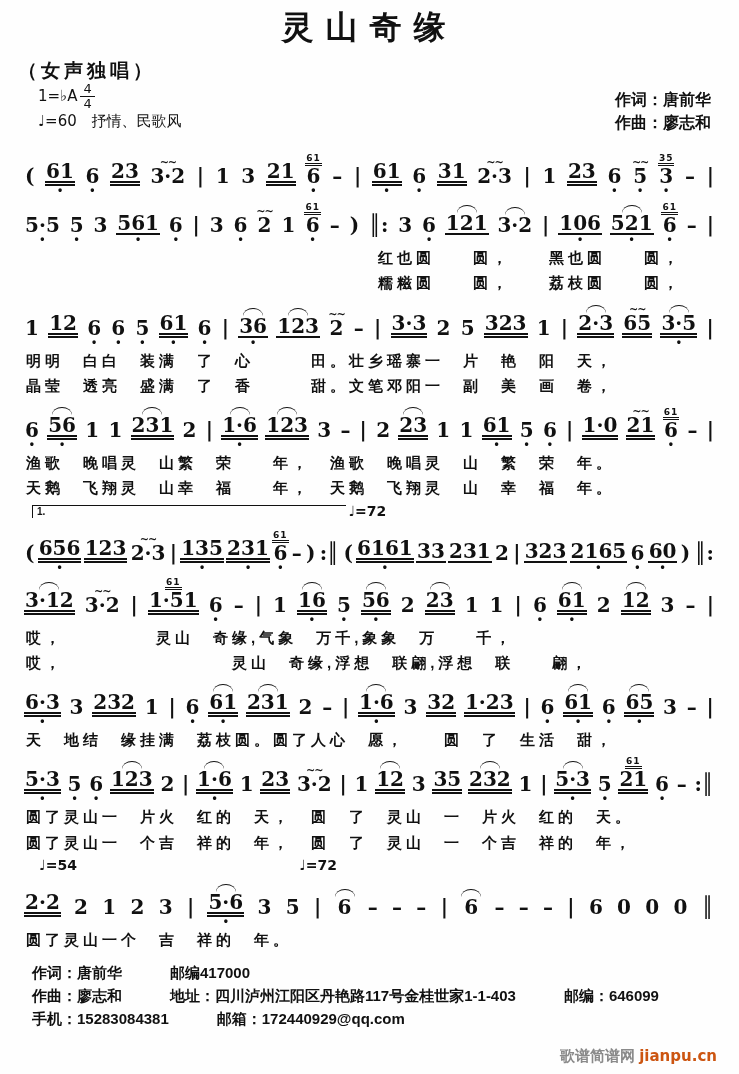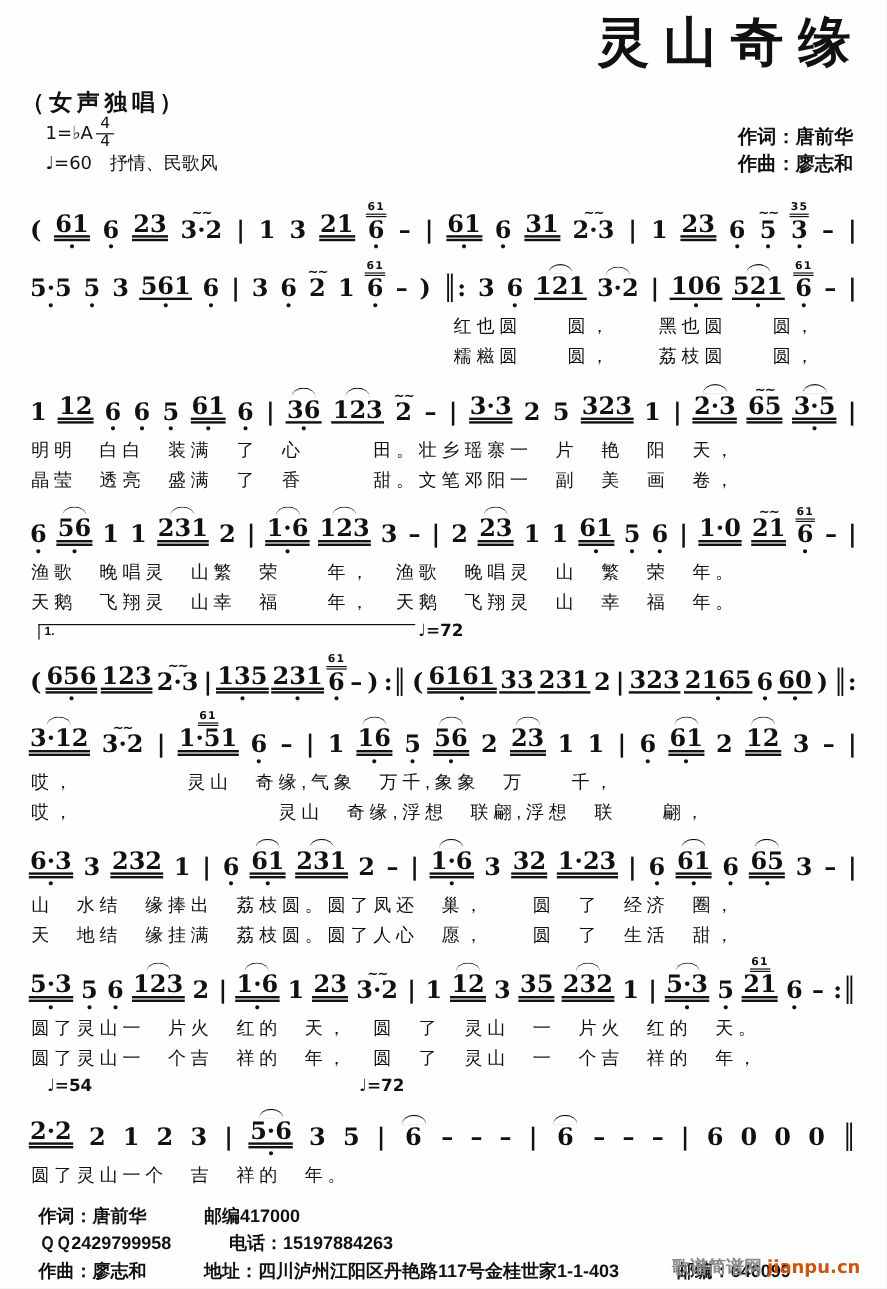--- a/index.html
+++ b/index.html
@@ -1,21 +1,21 @@
 <!DOCTYPE html>
 <html><head>
 <meta charset="utf-8">
 <style>
   html,body{margin:0;padding:0;background:#e8e8e8;}
   .page{width:739px;height:1074px;background:#fefefe;color:#111;margin:0 auto;
         font-family:"Liberation Sans",sans-serif;position:relative;overflow:hidden;
         box-sizing:border-box;padding:4px 18px 0 18px;}
   
-  .title{text-align:right;font-family:"DejaVu Serif","Liberation Serif",serif;
-         font-weight:bold;font-size:44px;letter-spacing:12px;margin-top:2px;}
+  .title{text-align:center;font-family:"DejaVu Serif","Liberation Serif",serif;
+         font-weight:bold;font-size:32px;letter-spacing:12px;margin-top:2px;}
   .subtitle{text-align:left;font-weight:bold;font-size:19px;letter-spacing:4px;margin-top:8px;}
   .meta{position:relative;height:54px;margin-top:4px;}
   .keyblock{position:absolute;left:20px;top:-6px;font-family:"DejaVu Sans",sans-serif;
             font-weight:normal;font-size:15px;}
   .keyline{display:flex;align-items:center;}
   .frac{display:inline-flex;flex-direction:column;align-items:center;margin-left:3px;
         font-size:13px;line-height:1.05;}
   .frac i{font-style:normal;padding:0 3px;}
   .frac i:first-child{border-bottom:1.5px solid #111;}
   .tempoline{margin-top:2px;}
@@ -29,21 +29,21 @@
   .tok{display:inline-flex;flex-direction:column;align-items:center;line-height:1;}
   .ab{height:15px;display:flex;align-items:flex-end;justify-content:center;
       font-size:10px;font-weight:bold;font-family:"DejaVu Sans",sans-serif;}
   .gr{font-size:9px;border-bottom:3px double #111;padding:0 1px;letter-spacing:1px;}
   .trl{font-size:11px;letter-spacing:-1px;transform:translateY(2px);}
   .arc{width:20px;height:7px;border-top:1.6px solid #111;border-radius:50% 50% 0 0/100% 100% 0 0;}
   .nt{font-size:20px;font-weight:bold;font-family:"DejaVu Serif","DejaVu Sans",serif;padding:0 1px;}
   .nt.u1{border-bottom:2px solid #111;}
   .nt.u2{border-bottom:5px double #111;}
   .bl{height:10px;font-size:12px;line-height:8px;font-weight:bold;}
-  .lyr{font-weight:normal;font-size:15px;letter-spacing:4px;white-space:pre;
+  .lyr{font-weight:bold;font-size:15px;letter-spacing:4px;white-space:pre;
        padding:1px 8px;line-height:1.55;}
   .anno{position:absolute;top:0;font-weight:bold;font-size:14px;
         font-family:"DejaVu Sans",sans-serif;}
   .volta{position:absolute;top:2px;height:12px;border-top:1.6px solid #111;
          border-left:1.6px solid #111;font-size:10px;font-weight:bold;
          padding:0 0 0 4px;line-height:11px;}
   
   .footer{margin-top:10px;font-weight:bold;font-size:15px;}
   .frow{display:flex;gap:48px;padding:2px 14px;white-space:pre;}
   .frow span{display:inline-block;}
@@ -1013,21 +1013,20 @@
             <span class="ab"></span>
             <span class="nt">–</span>
             <span class="bl"></span>
           </span>
           <span class="tok">
             <span class="ab"></span>
             <span class="nt">|</span>
             <span class="bl"></span>
           </span>
         </div>
-        <div class="lyr"><span>山　水结　缘捧出　荔枝圆。圆了凤还　巢，　　圆　了　经济　圈，</span></div>
         <div class="lyr"><span>天　地结　缘挂满　荔枝圆。圆了人心　愿，　　圆　了　生活　甜，</span></div>
       </div>
       <div class="system">
         <div class="sys">
           <span class="tok">
             <span class="ab"></span>
             <span class="nt u2">5·3</span>
             <span class="bl">•</span>
           </span>
           <span class="tok">
@@ -1298,21 +1297,20 @@
             <span class="nt">║</span>
             <span class="bl"></span>
           </span>
         </div>
         <div class="lyr"><span>圆了灵山一个　吉　祥的　年。</span></div>
       </div>
     </div>
 
   <div class="footer">
       <div class="frow"><span>作词：唐前华</span><span>邮编417000</span></div>
-      <div class="frow"><span>ＱＱ2429799958</span><span>电话：15197884263</span></div>
       <div class="frow"><span>作曲：廖志和</span><span>地址：四川泸州江阳区丹艳路117号金桂世家1-1-403</span><span>邮编：646099</span></div>
       <div class="frow"><span>手机：15283084381</span><span>邮箱：172440929@qq.com</span></div>
     </div>
 
   <div class="wm">
     <span class="cn">歌谱简谱网</span>
     <span class="en">jianpu.cn</span>
   </div>
 
 </div>

